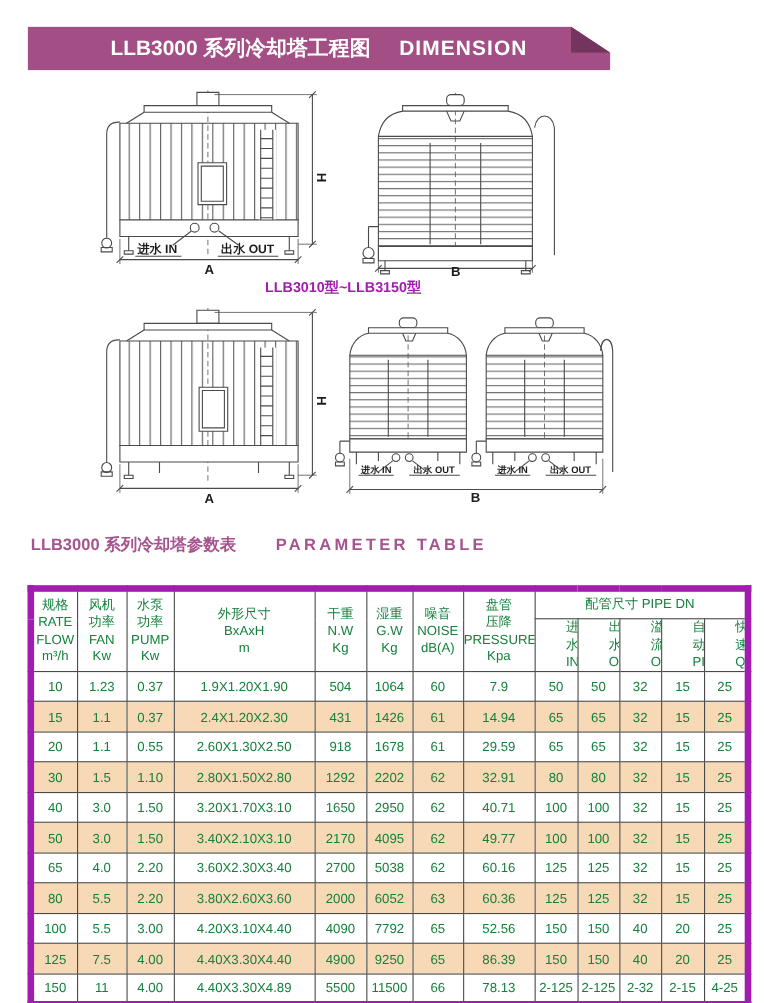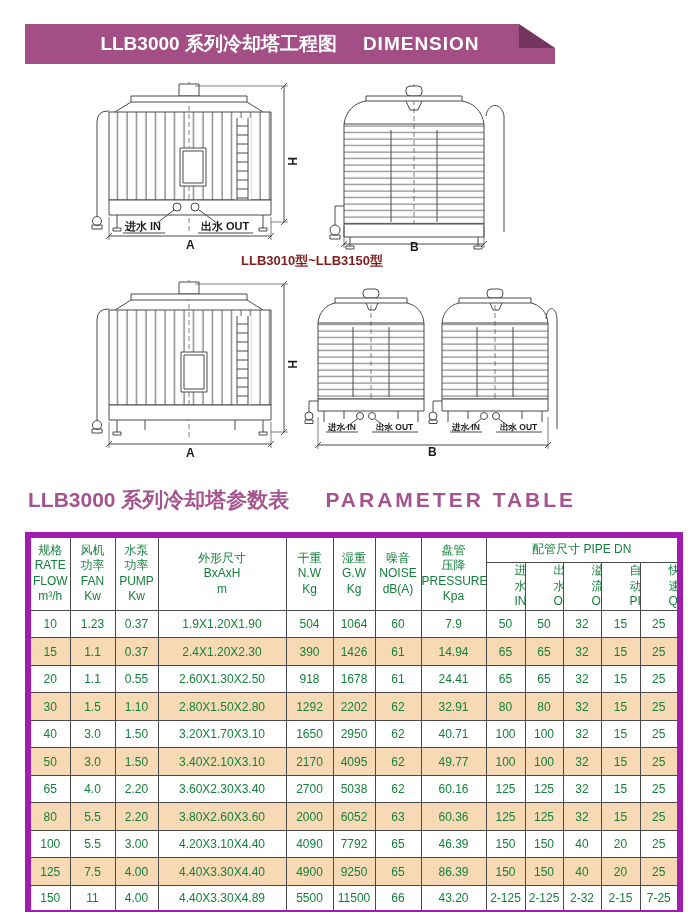--- a/index.html
+++ b/index.html
@@ -11,24 +11,24 @@
             background:var(--banner,#a34e84);
             clip-path:polygon(0 0, 494px 0, 530px 24px, 530px 40px, 0 40px);
             display:flex; align-items:center; justify-content:center; }
   .banner .fold { position:absolute; top:0; left:0; width:530px; height:40px;
             background:var(--banner_fold,#73355d);
             clip-path:polygon(494px 0, 530px 24px, 494px 24px); }
   .banner .txt { position:relative; color:#fff; font-size:19px; font-weight:bold; white-space:nowrap; }
   .banner .txt .en { margin-left:26px; letter-spacing:1px; }
 
   
-  .heading2 { position:absolute; top:486px; left:28px; font-size:21px; font-weight:bold;
+  .heading2 { position:absolute; top:486px; left:28px; font-size:15px; font-weight:bold;
               color:var(--heading,#a4548e); white-space:nowrap; }
   .heading2 .en { margin-left:36px; letter-spacing:3px; }
-  .caption { position:absolute; width:320px; text-align:center; font-size:13px; font-weight:bold; color:#7f1d1d; }
+  .caption { position:absolute; width:320px; text-align:center; font-size:13px; font-weight:bold; color:#a21caf; }
   .caption1 { left:152px; top:252px; }
   .caption2 { left:152px; top:459px; }
 
   .watermark { position:absolute; left:95px; top:136px; font-size:52px; font-weight:bold;
                letter-spacing:9px; white-space:nowrap; color:rgba(215,215,215,0.40);
                -webkit-text-stroke:1.5px rgba(195,195,195,0.55); pointer-events:none; z-index:5; }
 
   
   .diag { position:absolute; }
   .diag line, .diag path, .diag rect, .diag circle { vector-effect:non-scaling-stroke; }
@@ -341,39 +341,39 @@
           <td>50</td>
           <td>32</td>
           <td>15</td>
           <td>25</td>
         </tr>
         <tr class="hl">
           <td>15</td>
           <td>1.1</td>
           <td>0.37</td>
           <td>2.4X1.20X2.30</td>
-          <td>390</td>
+          <td>431</td>
           <td>1426</td>
           <td>61</td>
           <td>14.94</td>
           <td>65</td>
           <td>65</td>
           <td>32</td>
           <td>15</td>
           <td>25</td>
         </tr>
         <tr>
           <td>20</td>
           <td>1.1</td>
           <td>0.55</td>
           <td>2.60X1.30X2.50</td>
           <td>918</td>
           <td>1678</td>
           <td>61</td>
-          <td>24.41</td>
+          <td>29.59</td>
           <td>65</td>
           <td>65</td>
           <td>32</td>
           <td>15</td>
           <td>25</td>
         </tr>
         <tr class="hl">
           <td>30</td>
           <td>1.5</td>
           <td>1.10</td>
@@ -449,21 +449,21 @@
           <td>25</td>
         </tr>
         <tr>
           <td>100</td>
           <td>5.5</td>
           <td>3.00</td>
           <td>4.20X3.10X4.40</td>
           <td>4090</td>
           <td>7792</td>
           <td>65</td>
-          <td>46.39</td>
+          <td>52.56</td>
           <td>150</td>
           <td>150</td>
           <td>40</td>
           <td>20</td>
           <td>25</td>
         </tr>
         <tr class="hl">
           <td>125</td>
           <td>7.5</td>
           <td>4.00</td>
@@ -479,23 +479,23 @@
           <td>25</td>
         </tr>
         <tr>
           <td>150</td>
           <td>11</td>
           <td>4.00</td>
           <td>4.40X3.30X4.89</td>
           <td>5500</td>
           <td>11500</td>
           <td>66</td>
-          <td>43.20</td>
+          <td>78.13</td>
           <td>2-125</td>
           <td>2-125</td>
           <td>2-32</td>
           <td>2-15</td>
-          <td>7-25</td>
+          <td>4-25</td>
         </tr>
       </tbody>
   </table>
 
 </div>
 
 </body></html>

